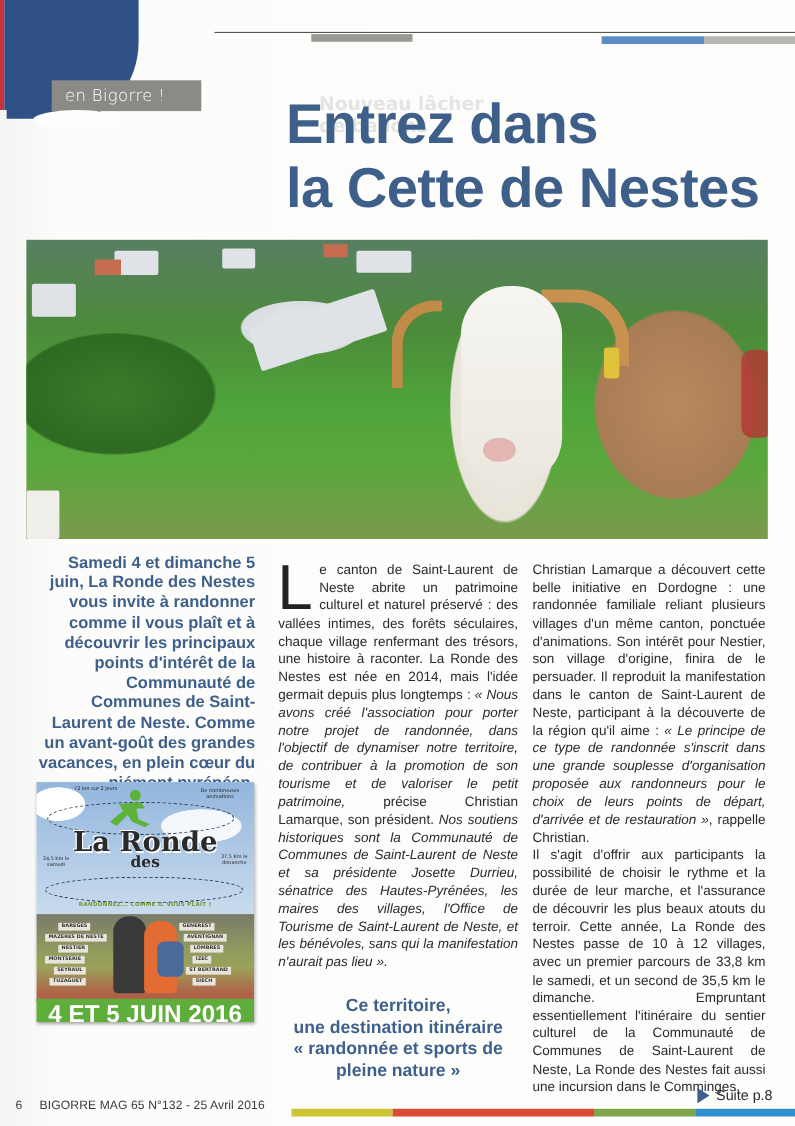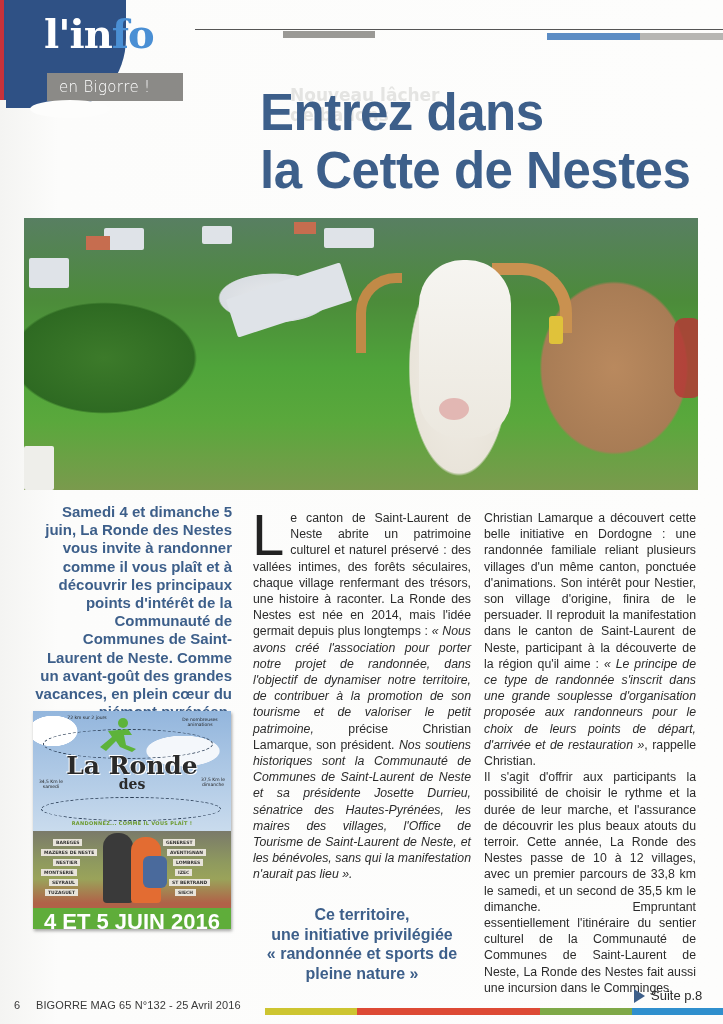--- a/index.html
+++ b/index.html
@@ -100,21 +100,20 @@
 </head>
 <body>
 
 <div class="page">
 
   <div class="edge-red"></div>
   <div class="edge-blue"></div>
 
   <div class="logo-blob"></div>
   <div class="logo-blob2"></div>
-  <div class="logo-title"><span class="w">l'in</span><span class="b">fo</span></div>
   <div class="logo-sub">en Bigorre !</div>
   <div class="logo-wave"></div>
 
   <div class="top-rule"></div>
   <div class="tab-gray1"></div>
   <div class="tab-blue"></div>
   <div class="tab-gray2"></div>
 
   <div class="ghost">
     <div>Nouveau lâcher</div>
@@ -196,21 +195,21 @@
   </div>
 
   <div class="col col2">
     <p>
       <span class="dropcap">L</span><span>e canton de Saint-Laurent de Neste abrite un patrimoine culturel et naturel préservé : des vallées intimes, des forêts séculaires, chaque village renfermant des trésors, une histoire à raconter. La Ronde des Nestes est née en 2014, mais l'idée germait depuis plus longtemps : </span><i>« Nous avons créé l'association pour porter notre projet de randonnée, dans l'objectif de dynamiser notre territoire, de contribuer à la promotion de son tourisme et de valoriser le petit patrimoine,</i><span> précise Christian Lamarque, son président. </span><i>Nos soutiens historiques sont la Communauté de Communes de Saint-Laurent de Neste et sa présidente Josette Durrieu, sénatrice des Hautes-Pyrénées, les maires des villages, l'Office de Tourisme de Saint-Laurent de Neste, et les bénévoles, sans qui la manifestation n'aurait pas lieu ».</i>
     </p>
   </div>
 
   <div class="pullquote">
     <div>Ce territoire,</div>
-    <div>une initiative privilégiée</div>
+    <div>une destination itinéraire</div>
     <div>« randonnée et sports de</div>
     <div>pleine nature »</div>
   </div>
 
   <div class="col col3">
     <p><span>Christian Lamarque a découvert cette belle initiative en Dordogne : une randonnée familiale reliant plusieurs villages d'un même canton, ponctuée d'animations. Son intérêt pour Nestier, son village d'origine, finira de le persuader. Il reproduit la manifestation dans le canton de Saint-Laurent de Neste, participant à la découverte de la région qu'il aime : </span><i>« Le principe de ce type de randonnée s'inscrit dans une grande souplesse d'organisation proposée aux randonneurs pour le choix de leurs points de départ, d'arrivée et de restauration »</i><span>, rappelle Christian.</span></p>
     <p>Il s'agit d'offrir aux participants la possibilité de choisir le rythme et la durée de leur marche, et l'assurance de découvrir les plus beaux atouts du terroir. Cette année, La Ronde des Nestes passe de 10 à 12 villages, avec un premier parcours de 33,8 km le samedi, et un second de 35,5 km le dimanche. Empruntant essentiellement l'itinéraire du sentier culturel de la Communauté de Communes de Saint-Laurent de Neste, La Ronde des Nestes fait aussi une incursion dans le Comminges,</p>
   </div>
 
   <div class="suite">

